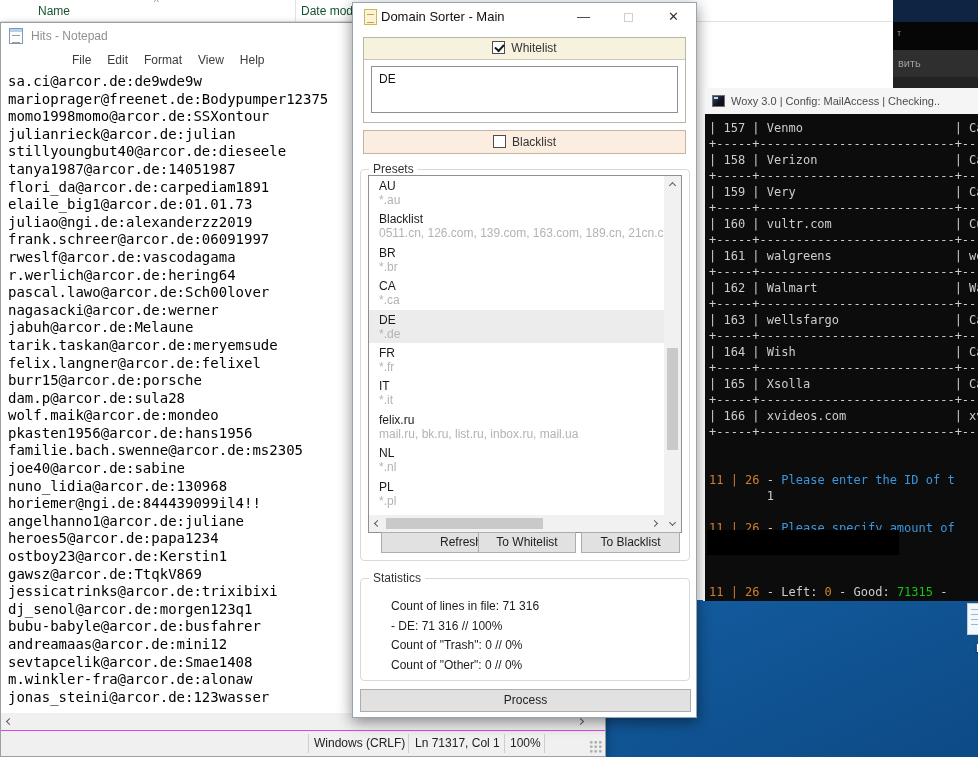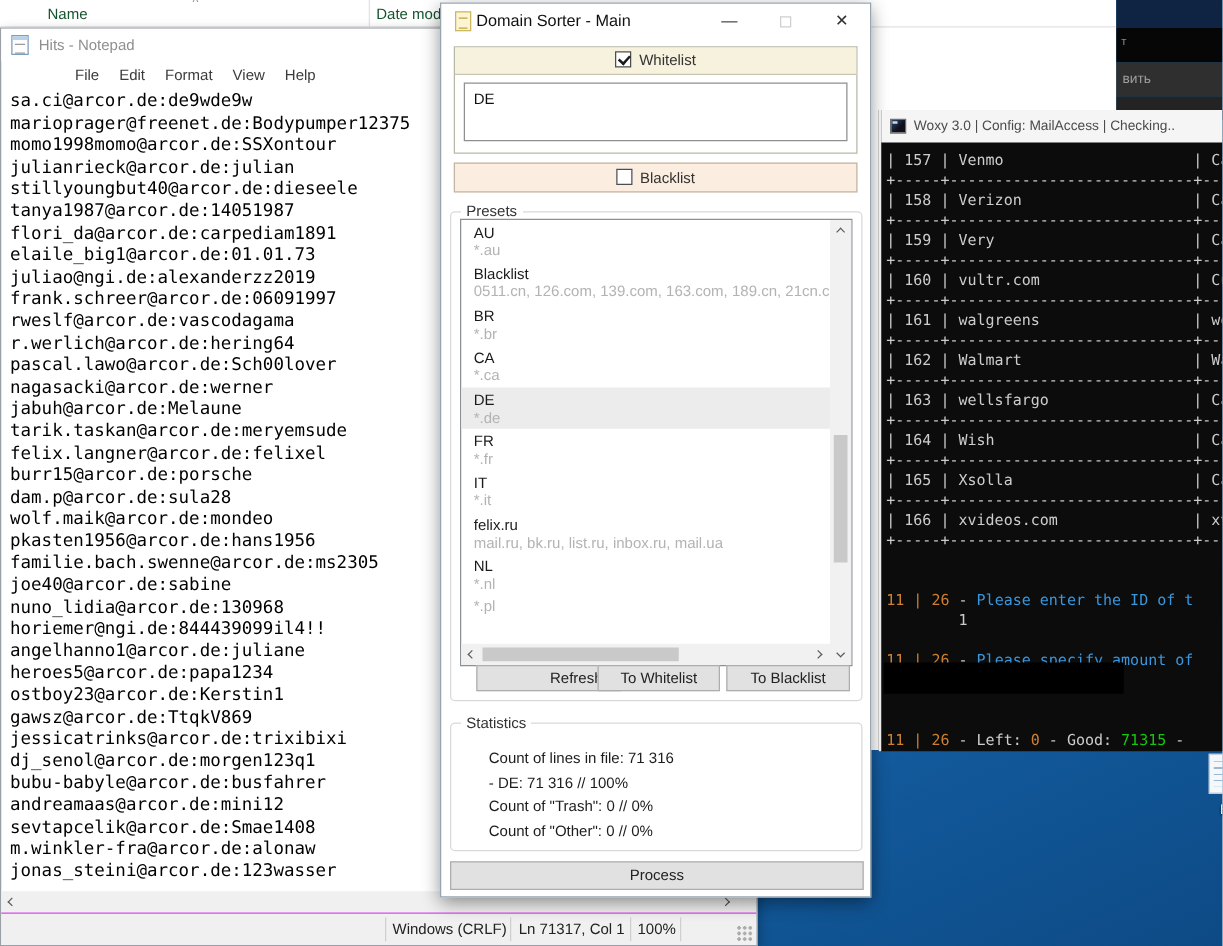--- a/index.html
+++ b/index.html
@@ -21,21 +21,21 @@
   .ru-s3 { height:27px; background:#2f2f2f; color:#9e9e9e; font-size:11px; line-height:27px; padding-left:5px; }
   .ru-s4 { height:19px; background:#232323; }
 
   
   .notepad { left:0; top:22px; width:606px; height:735px; background:#fff; border:1px solid #9aa0a6; box-shadow:2px 2px 8px rgba(0,0,0,.25); }
   .np-title { position:absolute; left:0; top:0; width:100%; height:26px; background:#fff; }
   .np-title-text { position:absolute; left:30px; top:0; line-height:26px; font-size:12px; color:#8f8f8f; }
   .np-icon { position:absolute; left:8px; top:5px; width:14px; height:16px; background:#fdfdfd; border:1px solid #7c9cc0; }
   .np-icon::before { content:""; position:absolute; left:0; top:0; width:100%; height:3px; background:#b8d0ea; }
   .np-icon::after { content:""; position:absolute; left:2px; top:6px; width:8px; height:6px; border-top:1px solid #9b9b9b; border-bottom:1px solid #9b9b9b; }
-  .np-menu { position:absolute; left:4px; top:26px; width:100%; height:22px; font-size:12px; color:#3b3b3b; line-height:22px;padding-left:47px; }
+  .np-menu { position:absolute; left:16px; top:26px; width:100%; height:22px; font-size:12px; color:#3b3b3b; line-height:22px;padding-left:47px; }
   .np-menu span { display:inline-block; padding:0 8px; }
   .np-text { position:absolute; left:7px; top:50px; width:580px; font-family:"DejaVu Sans Mono","Liberation Mono",monospace; font-size:14px; line-height:17.6px; color:#000; white-space:pre; }
   .np-hscroll { position:absolute; left:0; top:690px; width:589px; height:17px; background:#f0f0f0; }
   .np-corner { position:absolute; left:589px; top:690px; width:15px; height:17px; background:#f0f0f0; }
   .sb-arrow { position:absolute; top:0; width:16px; height:17px; }
   .sb-arrow i { position:absolute; left:6px; top:6px; width:5px; height:5px; border-left:1px solid #5a5a5a; border-top:1px solid #5a5a5a; }
   .arr-left i  { transform:rotate(-45deg); }
   .arr-right i { transform:rotate(135deg); left:4px; }
   .arr-up i    { transform:rotate(45deg); top:7px; }
   .arr-down i  { transform:rotate(225deg); top:4px; }
@@ -213,20 +213,21 @@
         </div>
         <div class="preset-item">
           <div class="preset-name">felix.ru</div>
           <div class="preset-domains">mail.ru, bk.ru, list.ru, inbox.ru, mail.ua</div>
         </div>
         <div class="preset-item">
           <div class="preset-name">NL</div>
           <div class="preset-domains">*.nl</div>
         </div>
         <div class="preset-item">
+          <div class="preset-name">PL</div>
           <div class="preset-domains">*.pl</div>
         </div>
       </div>
     <div class="vscroll">
       <span class="sb-arrow arr-up">
           <i></i>
         </span>
       <div class="vthumb"></div>
       <span class="sb-arrow arr-down">
           <i></i>

